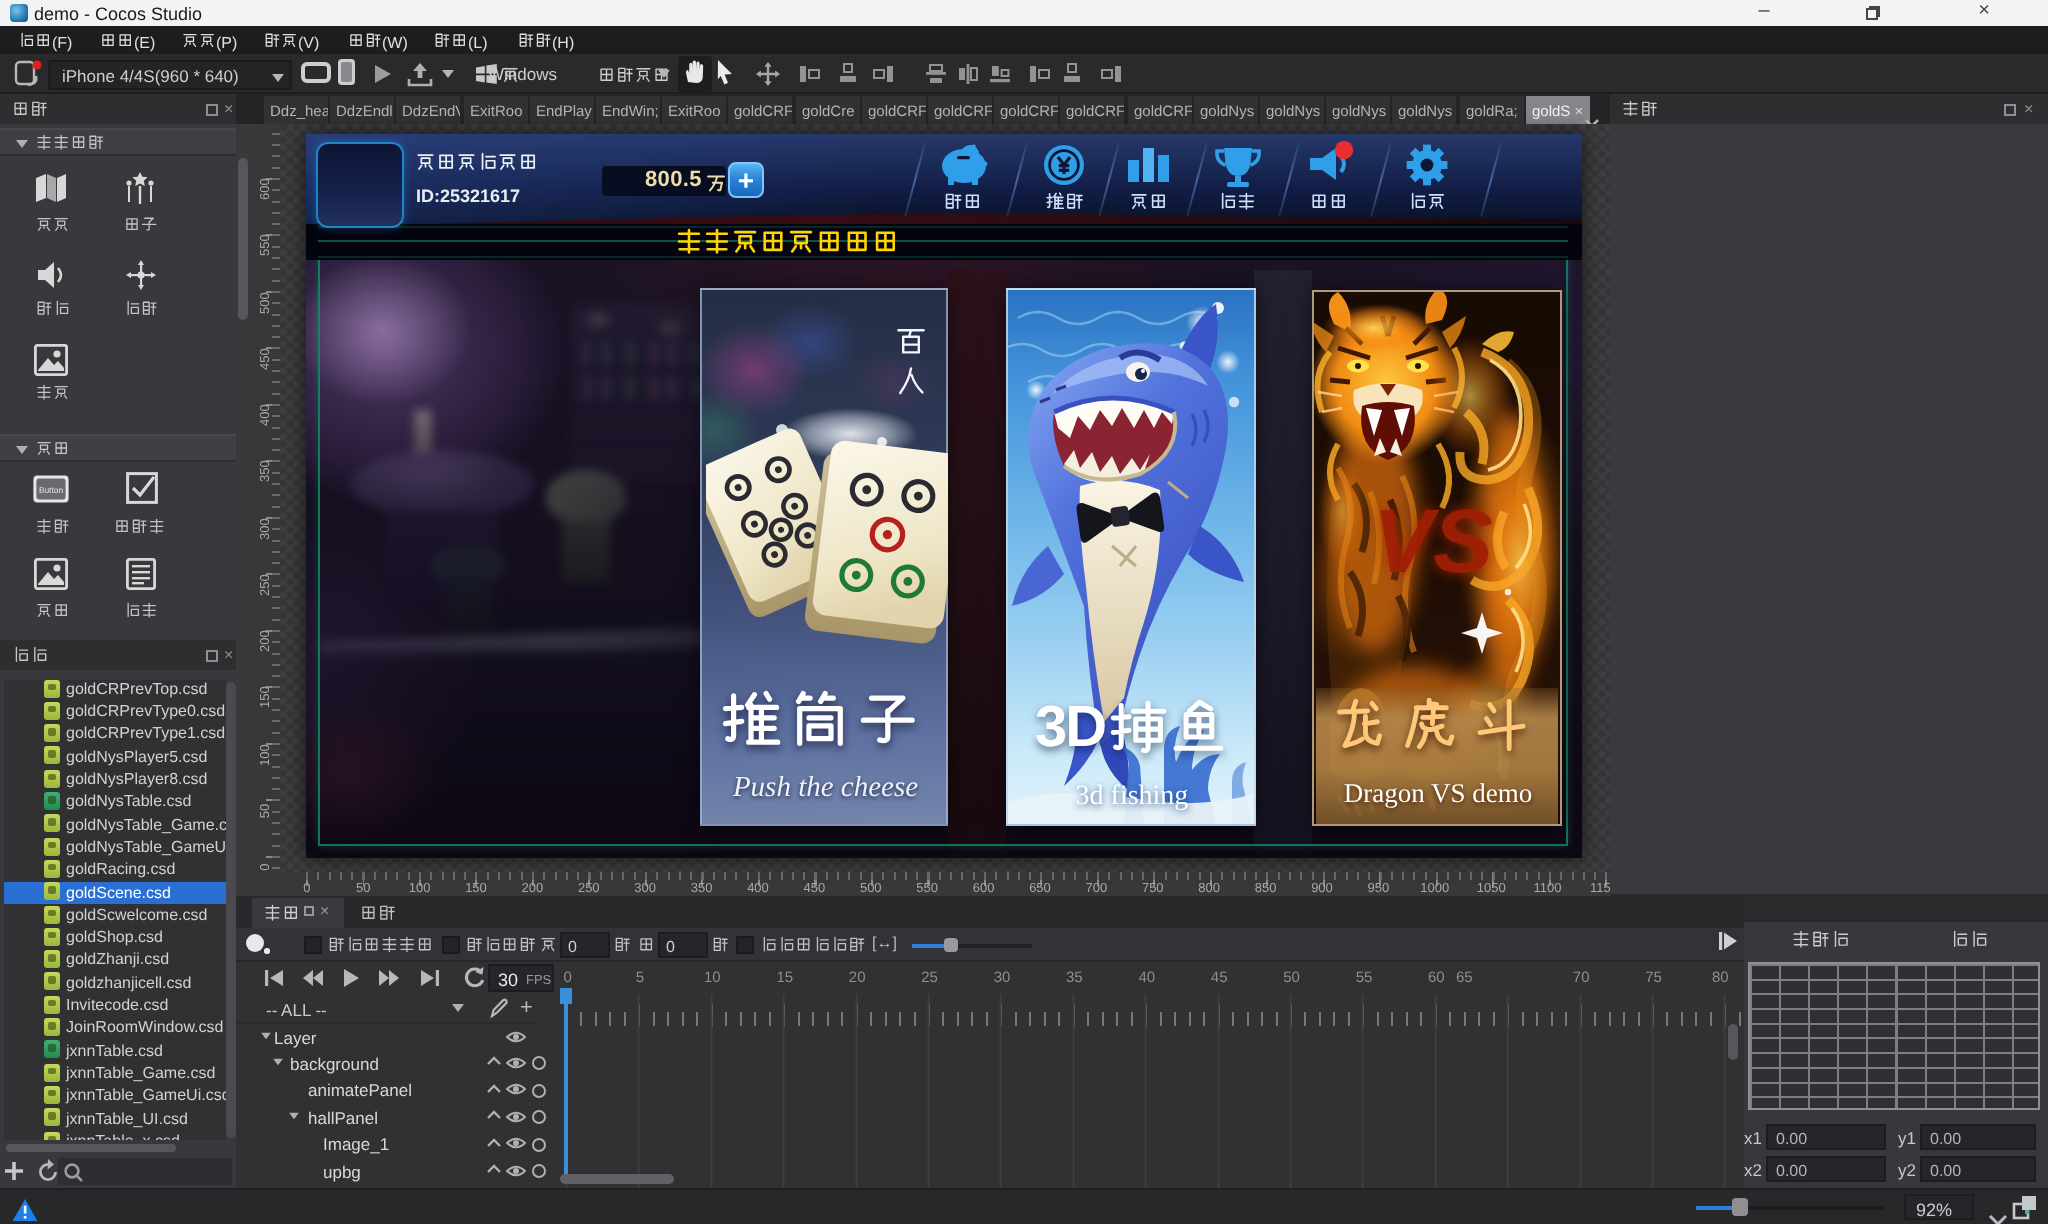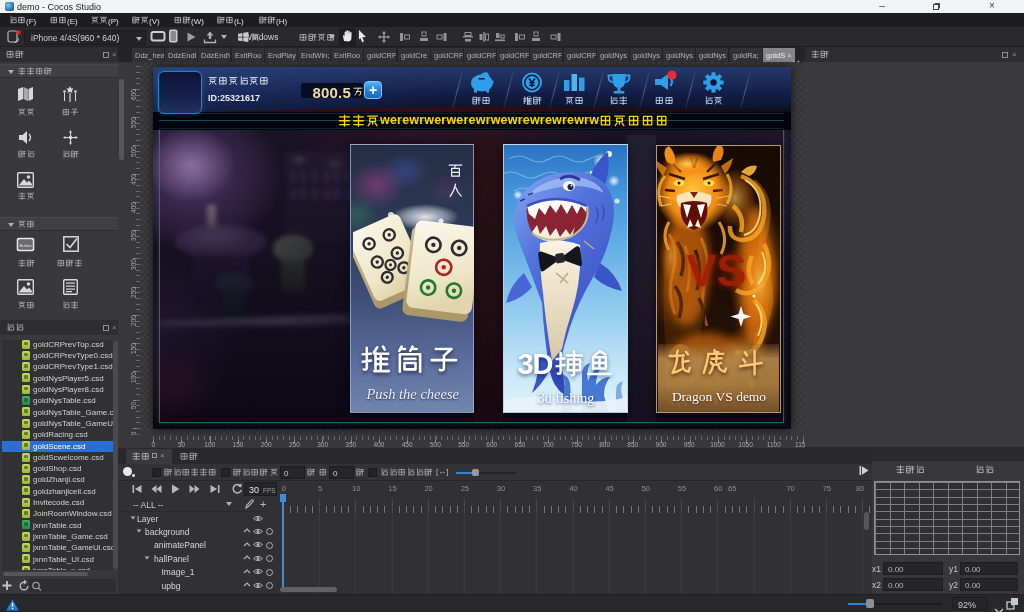--- a/index.html
+++ b/index.html
@@ -1258,21 +1258,21 @@
 <path d="M88 216 Q96 226 92 240"></path>
 </g>
 
 <path d="M84 26 q8 -8 16 -6 q-2 8 -8 10 Z" fill="#f8b838" opacity=".9"></path>
 
 <g fill="#fff">
             <path d="M84 160 l2.5 8 l8 2.5 l-8 2.5 l-2.5 8 l-2.5 -8 l-8 -2.5 l8 -2.5 Z" opacity=".95"></path>
             <circle cx="97" cy="150" r="1.6" opacity=".85"></circle>
           </g>
 </svg>
-        <div class="abs" style="left:30px;top:97px;width:60px;height:56px;font-weight:bold;font-size:45px;color:#a01f05;text-shadow:0 0 7px rgba(170,40,0,.95);line-height:56px;text-align:center;opacity:.95">VS</div>
+        <div class="abs" style="left:30px;top:97px;width:60px;height:56px;font-weight:bold;font-size:45px;color:#a01f05;text-shadow:0 0 7px rgba(170,40,0,.95);font-style:italic;line-height:56px;text-align:center;opacity:.95">VS</div>
         <div class="abs" style="left:1px;top:198px;width:121px;height:68px;background:linear-gradient(180deg,rgba(130,90,40,.3),rgba(178,134,74,.92) 22%,rgba(168,124,64,.95) 60%,rgba(118,82,42,.95))"></div>
         <div class="abs" style="left:0;top:203px;width:125px;text-align:center"><svg class="hz " width="107" height="27" viewBox="0 0 107 27" style="vertical-align:top;filter:drop-shadow(0 2px 2px rgba(60,20,0,.8))">
             <g transform="translate(0.0,0) scale(0.2700)">
               <path d="M44 6 L38 24 M14 26 L66 24 M42 26 Q40 60 24 88 M24 88 Q44 84 56 76 M62 34 L62 64 Q62 80 84 84 L88 70 M74 10 L82 20 M60 48 L84 44" fill="none" stroke="#ffc878" stroke-width="9" stroke-linecap="round" stroke-linejoin="round"></path>
             </g>
             <g transform="translate(35.6,0) scale(0.2700)">
               <path d="M48 4 L48 16 M48 10 L62 12 M24 18 L80 18 M26 18 Q20 56 8 88 M36 36 L74 34 M56 22 L54 48 M34 48 Q36 60 54 58 L72 52 M42 62 Q40 78 30 90 M62 62 Q64 80 86 84 L90 72" fill="none" stroke="#ffc878" stroke-width="9" stroke-linecap="round" stroke-linejoin="round"></path>
             </g>
             <g transform="translate(71.3,0) scale(0.2700)">
               <path d="M28 12 L36 24 M22 38 L30 50 M10 64 L90 52 M64 6 L64 94" fill="none" stroke="#ffc878" stroke-width="9" stroke-linecap="round" stroke-linejoin="round"></path>
@@ -1287,21 +1287,21 @@
       <div class="abs" style="left:185px;top:47px;width:330px;height:14px;overflow:hidden;white-space:nowrap"><svg class="hz " width="42" height="13" viewBox="0 0 42 13" style="vertical-align:top;">
           <g transform="translate(0.0,0) scale(0.1300)">
             <path d="M12 22 L88 22 M12 52 L88 52 M14 82 L86 82 M50 8 L50 94" fill="none" stroke="#ffd400" stroke-width="10" stroke-linecap="round" stroke-linejoin="round"></path>
           </g>
           <g transform="translate(14.0,0) scale(0.1300)">
             <path d="M12 22 L88 22 M12 52 L88 52 M14 82 L86 82 M50 8 L50 94" fill="none" stroke="#ffd400" stroke-width="10" stroke-linecap="round" stroke-linejoin="round"></path>
           </g>
           <g transform="translate(28.1,0) scale(0.1300)">
             <path d="M12 16 L88 16 M28 32 L72 32 L72 58 L28 58 Z M50 58 L50 78 M30 70 L16 90 M70 70 L84 90" fill="none" stroke="#ffd400" stroke-width="10" stroke-linecap="round" stroke-linejoin="round"></path>
           </g>
-        </svg><span style="font-family:'Liberation Sans',sans-serif;font-weight:bold;font-size:12.5px;color:#ffd400;letter-spacing:0.2px;vertical-align:top;line-height:13.5px">werewrwerwerewrwewrewrewrewrw</span><svg class="hz " width="70" height="13" viewBox="0 0 70 13" style="vertical-align:top;">
+        </svg><svg class="hz " width="70" height="13" viewBox="0 0 70 13" style="vertical-align:top;">
           <g transform="translate(0.0,0) scale(0.1300)">
             <path d="M18 18 L82 18 L82 84 L18 84 Z M18 50 L82 50 M50 18 L50 84" fill="none" stroke="#ffd400" stroke-width="10" stroke-linecap="round" stroke-linejoin="round"></path>
           </g>
           <g transform="translate(14.0,0) scale(0.1300)">
             <path d="M12 16 L88 16 M28 32 L72 32 L72 58 L28 58 Z M50 58 L50 78 M30 70 L16 90 M70 70 L84 90" fill="none" stroke="#ffd400" stroke-width="10" stroke-linecap="round" stroke-linejoin="round"></path>
           </g>
           <g transform="translate(28.1,0) scale(0.1300)">
             <path d="M18 18 L82 18 L82 84 L18 84 Z M18 50 L82 50 M50 18 L50 84" fill="none" stroke="#ffd400" stroke-width="10" stroke-linecap="round" stroke-linejoin="round"></path>
           </g>
           <g transform="translate(42.1,0) scale(0.1300)">
@@ -1331,21 +1331,21 @@
             </g>
             <g transform="translate(41.0,0) scale(0.0950)">
               <path d="M12 16 L88 16 M28 32 L72 32 L72 58 L28 58 Z M50 58 L50 78 M30 70 L16 90 M70 70 L84 90" fill="none" stroke="#eef1f6" stroke-width="9" stroke-linecap="round" stroke-linejoin="round"></path>
             </g>
             <g transform="translate(51.3,0) scale(0.0950)">
               <path d="M18 18 L82 18 L82 84 L18 84 Z M18 50 L82 50 M50 18 L50 84" fill="none" stroke="#eef1f6" stroke-width="9" stroke-linecap="round" stroke-linejoin="round"></path>
             </g>
           </svg></div>
         <div class="abs" style="left:55px;top:26px;font-weight:bold;font-size:9px;color:#e8edf4">ID:25321617</div>
         <div class="abs" style="left:148px;top:15.5px;width:62px;height:15.5px;background:rgba(6,10,26,.88);border-radius:2px"></div>
-        <div class="abs" style="left:152px;top:17px;width:46px;text-align:right;font-weight:bold;font-size:15px;color:#eeddaa;letter-spacing:0.2px">800.5</div>
+        <div class="abs" style="left:152px;top:17px;width:46px;text-align:right;font-weight:bold;font-size:11px;color:#eeddaa;letter-spacing:0.2px">800.5</div>
         <div class="abs" style="left:200px;top:19px"><svg class="hz " width="11" height="10" viewBox="0 0 11 10" style="vertical-align:top;">
             <g transform="translate(0.0,0) scale(0.1000)">
               <path d="M10 22 L90 22 M56 22 Q48 60 20 92 M34 54 L80 54 L72 88 Q70 94 60 90" fill="none" stroke="#eeddaa" stroke-width="10" stroke-linecap="round" stroke-linejoin="round"></path>
             </g>
           </svg></div>
         <div class="abs" style="left:211px;top:13.8px;width:18px;height:18px;border-radius:4px;border:1px solid #7cc8f8;
  background:linear-gradient(180deg,#5ab4f2 0%,#2a85d8 45%,#1a67be 100%);color:#fff;font-weight:bold;font-size:14px;text-align:center;line-height:16px">+</div>
         <div class="abs" style="left:303.5px;top:4px;width:1px;height:38px;background:linear-gradient(180deg,rgba(110,160,230,.1),rgba(120,170,240,.5) 50%,rgba(110,160,230,.15));transform:rotate(15deg)"></div>
         <div class="abs" style="left:354.5px;top:4px;width:1px;height:38px;background:linear-gradient(180deg,rgba(110,160,230,.1),rgba(120,170,240,.5) 50%,rgba(110,160,230,.15));transform:rotate(15deg)"></div>
         <div class="abs" style="left:400.5px;top:4px;width:1px;height:38px;background:linear-gradient(180deg,rgba(110,160,230,.1),rgba(120,170,240,.5) 50%,rgba(110,160,230,.15));transform:rotate(15deg)"></div>

